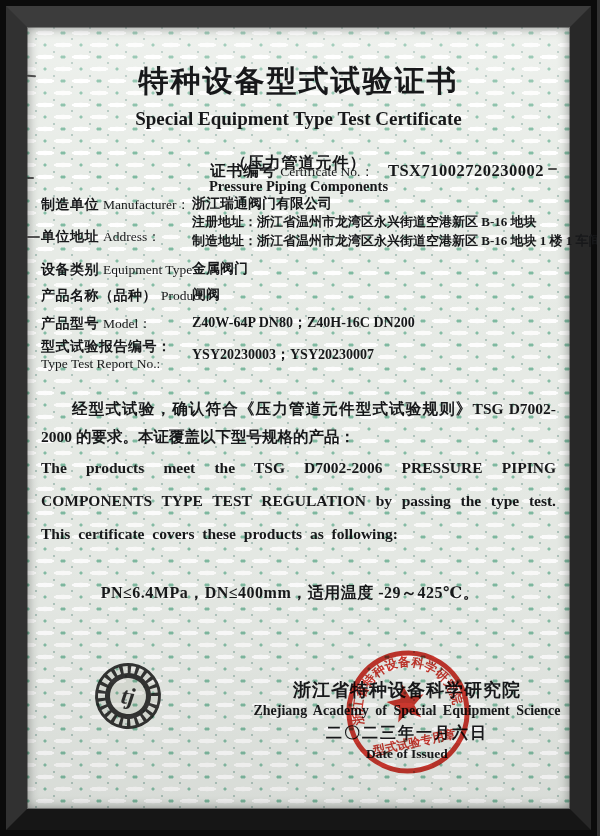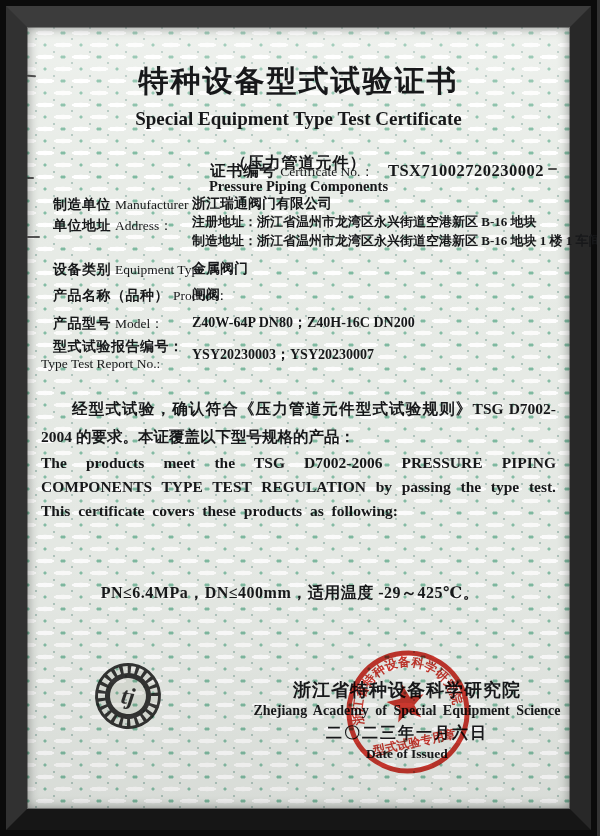--- a/index.html
+++ b/index.html
@@ -39,32 +39,32 @@
   .title-en{font-size:19px;line-height:24px;font-weight:bold;margin-top:8px;}
   .sub-cn{font-size:16px;line-height:28px;font-weight:bold;letter-spacing:1px;margin-top:18px;}
   .sub-en{font-size:14.5px;line-height:18px;font-weight:bold;}
   .cert-line{position:absolute;top:134px;right:26px;white-space:nowrap;}
   .cert-label-cn{font-size:15.5px;font-weight:bold;letter-spacing:1px;}
   .cert-label-en{font-size:13.5px;font-weight:normal;}
   .cert-no{font-size:16.5px;font-weight:bold;letter-spacing:.5px;margin-left:10px;}
   
   .row{position:absolute;left:14px;right:8px;}
   .lbl{white-space:nowrap;}
-  .lbl .lcn{font-size:14px;font-weight:bold;letter-spacing:.5px;margin-left:12px;}
+  .lbl .lcn{font-size:14px;font-weight:bold;letter-spacing:.5px;}
   .lbl .len{font-size:13.5px;font-weight:normal;}
   .val{position:absolute;left:151px;top:0;font-size:14px;font-weight:bold;white-space:nowrap;}
   .val .vline{font-size:13px;line-height:18.5px;white-space:nowrap;}
-  .row-addr .lbl{position:relative;top:3px;}
+  .row-addr .lbl{position:relative;top:14px;}
   .row-report .lbl .l2{display:block;line-height:17px;}
   .row-report .lbl .l1{display:block;line-height:17px;}
   .row-report .val{top:8px;}
   
   .decl{position:absolute;top:368px;left:14px;right:14px;font-weight:bold;}
   .decl-cn{font-size:15.5px;line-height:28px;text-indent:2em;text-align:justify;margin:0;}
-  .decl-en{font-size:15.5px;line-height:24px;text-align:justify;text-align-last:left;word-spacing:4px;margin:0;}
+  .decl-en{font-size:15.5px;line-height:33px;text-align:justify;text-align-last:left;word-spacing:4px;margin:0;}
   .spec{position:absolute;top:556px;left:13px;right:30px;text-align:center;font-size:16px;font-weight:bold;letter-spacing:.5px;}
   
   .footer{position:absolute;top:652px;left:198px;width:364px;text-align:center;}
   .issuer-cn{font-size:18px;line-height:22px;font-weight:bold;letter-spacing:1px;}
   .issuer-en{font-size:14px;line-height:20px;font-weight:bold;word-spacing:3px;}
   .issue-date{font-size:16px;line-height:24px;font-weight:bold;letter-spacing:2px;}
   .date-label{font-size:13.5px;line-height:18px;font-weight:bold;}
   
   .stamp{position:absolute;left:313px;top:617px;width:136px;height:136px;
          transform:rotate(-12deg);mix-blend-mode:multiply;opacity:.92;}
@@ -140,21 +140,21 @@
 
     <div class="row row-report" style="top:311px">
       <span class="lbl">
         <span class="lcn l1">型式试验报告编号：</span>
         <span class="len l2">Type Test Report No.:</span>
       </span>
       <span class="val">YSY20230003；YSY20230007</span>
     </div>
 
     <div class="decl">
-      <p class="decl-cn">经型式试验，确认符合《压力管道元件型式试验规则》TSG D7002-2004 的要求。本证覆盖以下型号规格的产品：</p>
+      <p class="decl-cn">经型式试验，确认符合《压力管道元件型式试验规则》TSG D7002-2000 的要求。本证覆盖以下型号规格的产品：</p>
       <p class="decl-en">The products meet the TSG D7002-2006 PRESSURE PIPING COMPONENTS TYPE TEST REGULATION by passing the type test. This certificate covers these products as following:</p>
     </div>
 
     <div class="spec">PN≤6.4MPa，DN≤400mm，适用温度 -29～425℃。</div>
 
     <div class="footer">
       <div class="issuer-cn">浙江省特种设备科学研究院</div>
       <div class="issuer-en">Zhejiang Academy of Special Equipment Science</div>
       <div class="issue-date">二〇二三年一月六日</div>
       <div class="date-label">Date of Issued</div>

